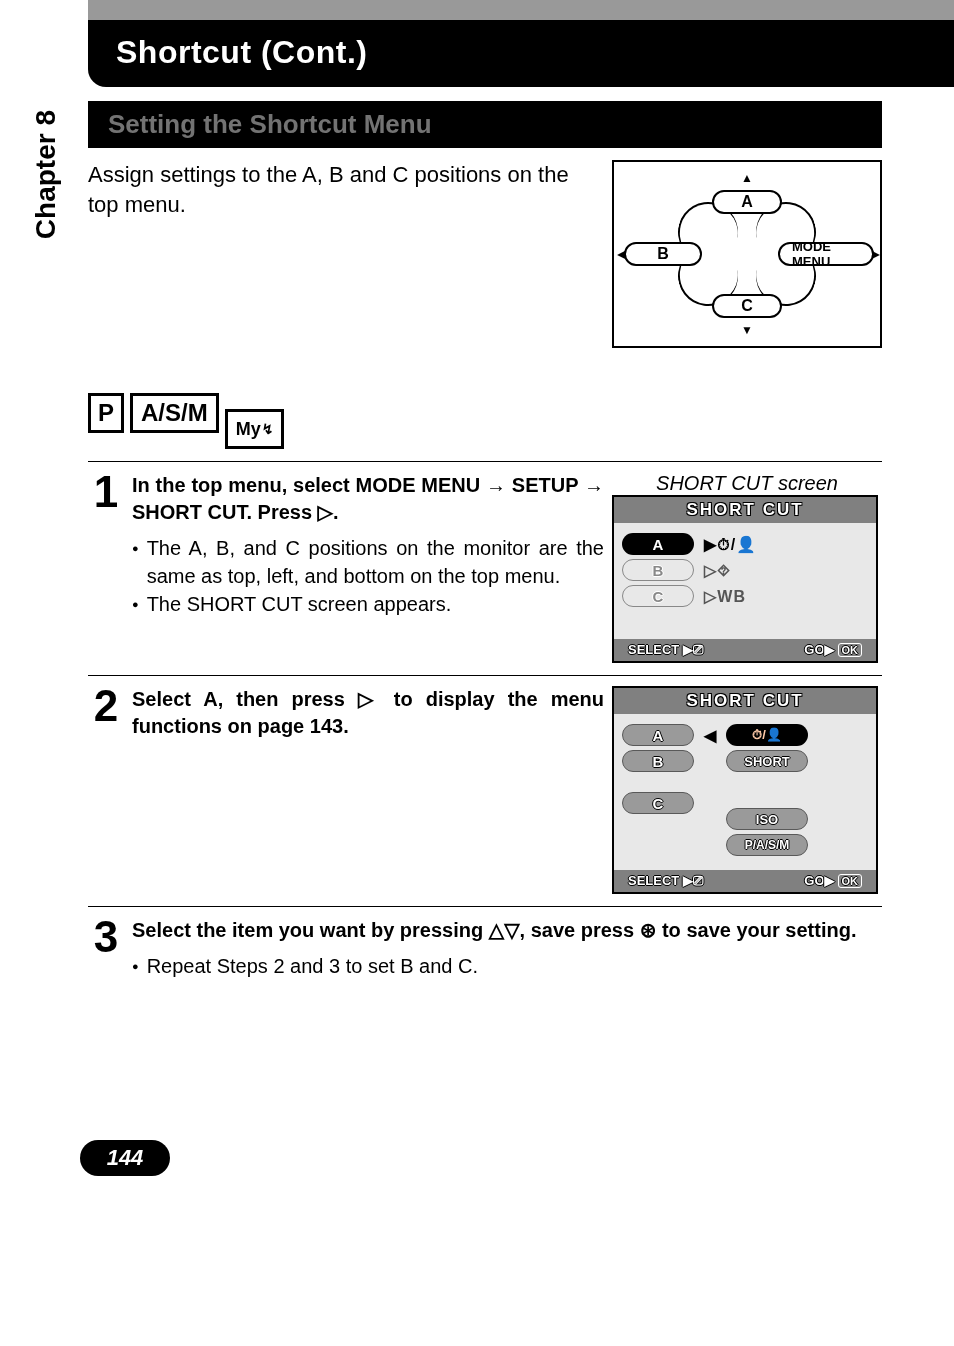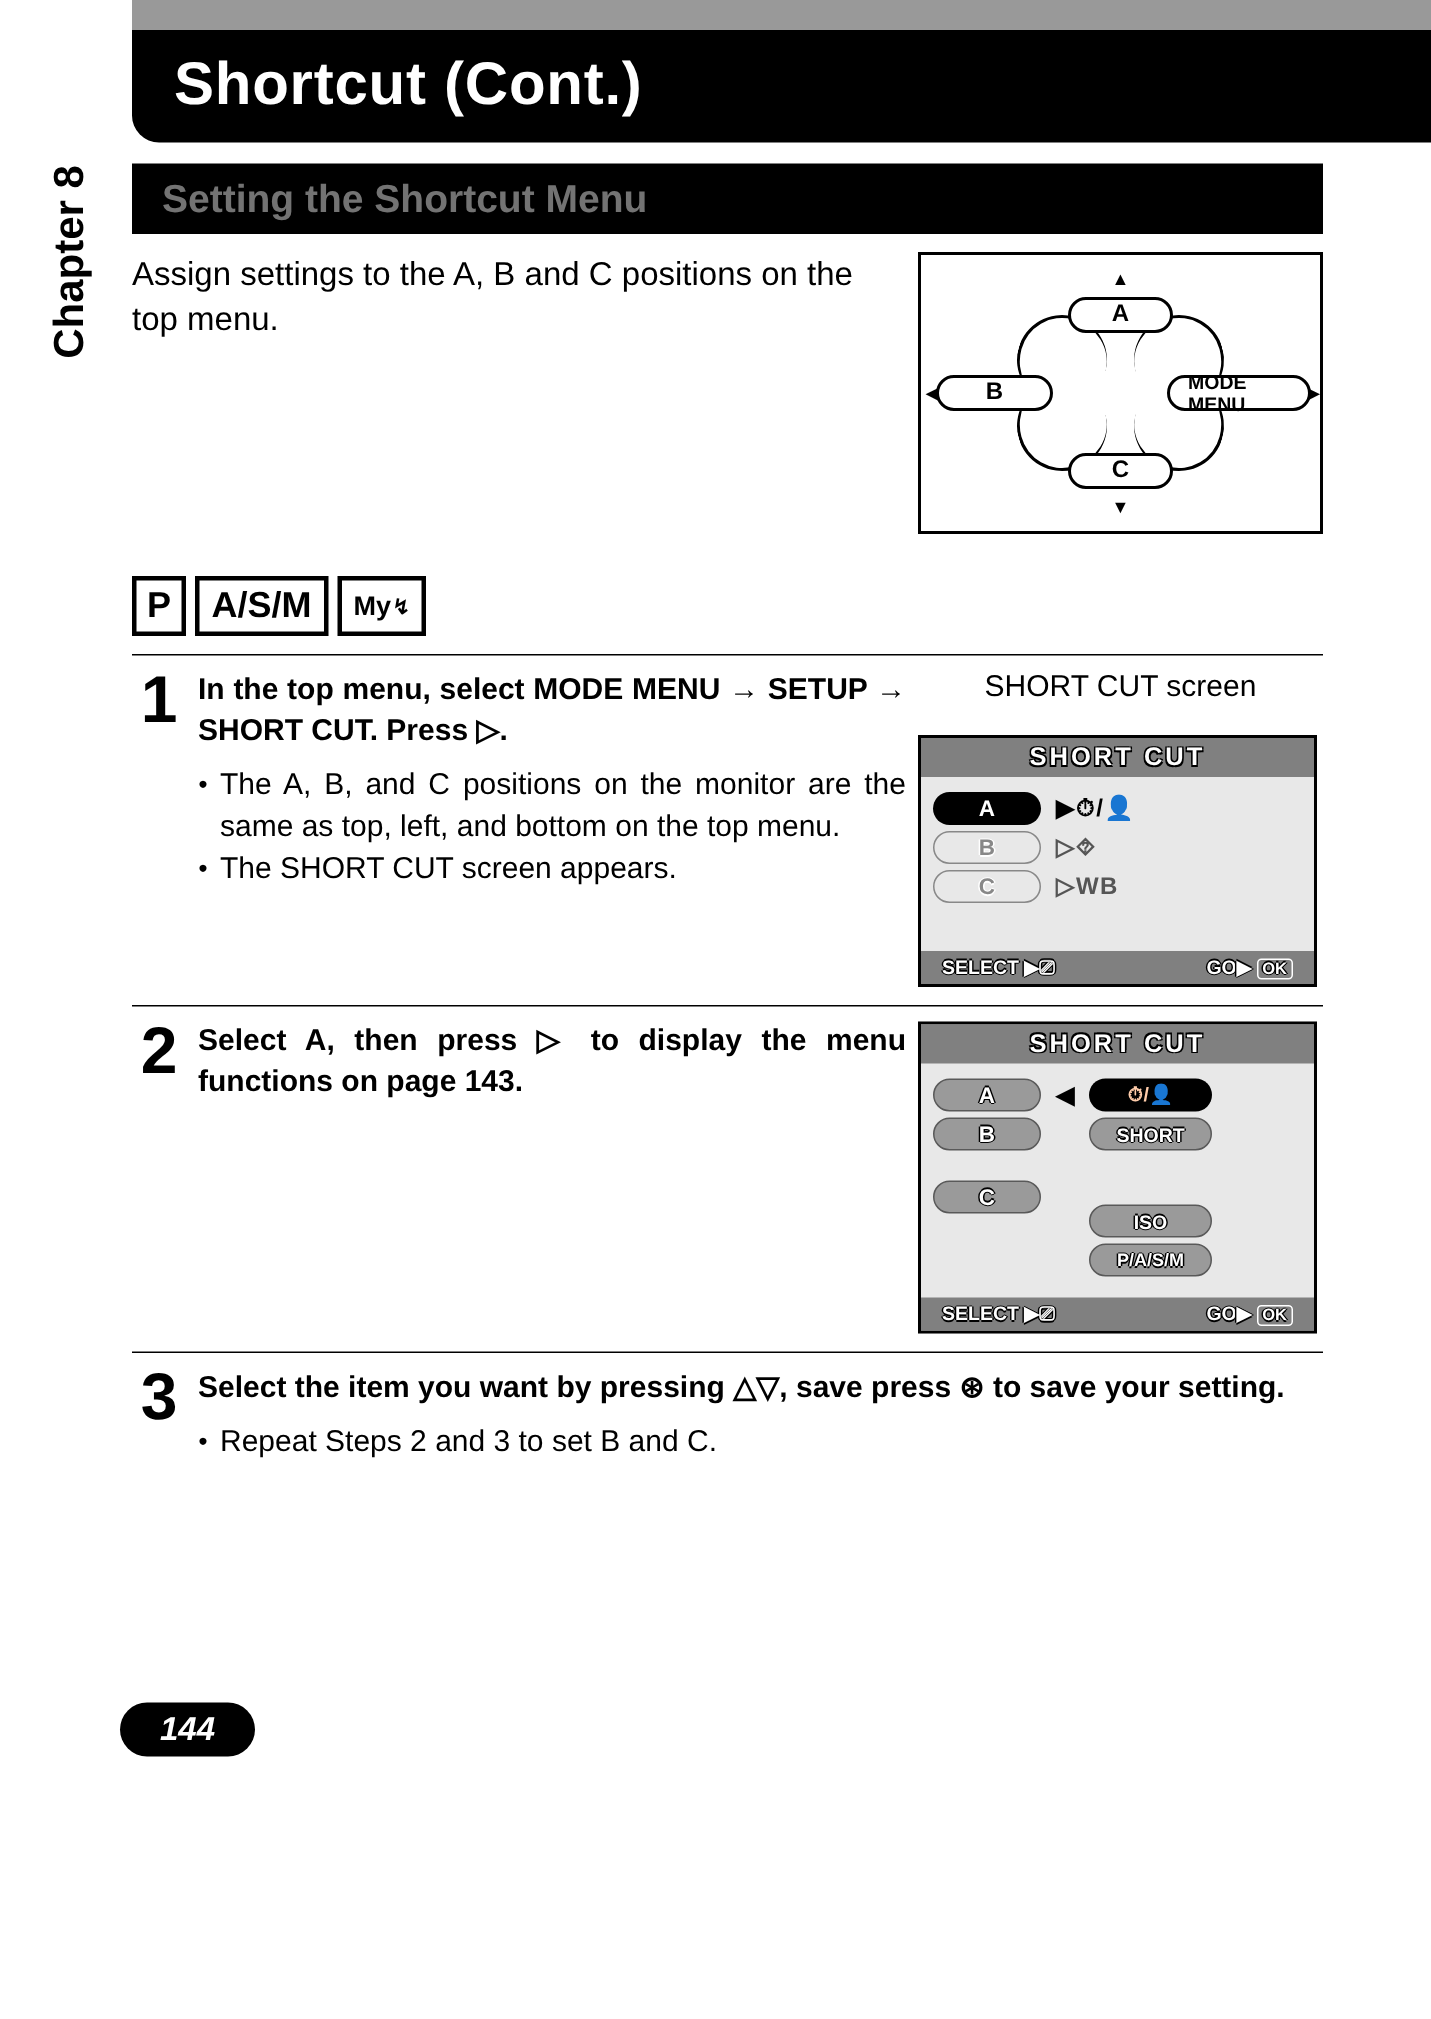--- a/index.html
+++ b/index.html
@@ -15,21 +15,21 @@
     padding: 0 0 40px 0;
     position: relative;
   }
   .top-banner {
     background: #000;
     color: #fff;
     border-radius: 0 0 0 18px;
     margin-left: 88px;
     padding: 14px 24px 16px 28px;
     border-top: 20px solid #999;
-    font-size: 40px;
+    font-size: 32px;
     font-weight: 900;
     font-family: Arial Black, Arial, sans-serif;
     letter-spacing: 0.5px;
   }
   .chapter-tab {
     position: absolute;
     left: 30px;
     top: 110px;
     writing-mode: vertical-rl;
     transform: rotate(180deg);
@@ -92,41 +92,41 @@
   .dpad-curve { position:absolute; border:2px solid #000; border-radius:50%; }
   .curve-tl { width:60px; height:60px; top:40px; left:64px; border-right:none; border-bottom:none; transform:rotate(15deg); }
   .curve-tr { width:60px; height:60px; top:40px; right:64px; border-left:none; border-bottom:none; transform:rotate(-15deg); }
   .curve-bl { width:60px; height:60px; bottom:40px; left:64px; border-right:none; border-top:none; transform:rotate(-15deg); }
   .curve-br { width:60px; height:60px; bottom:40px; right:64px; border-left:none; border-top:none; transform:rotate(15deg); }
 
   
   .mode-row { margin-top: 28px; display:flex; gap:6px; align-items:center; }
   .badge { border:3px solid #000; display:inline-flex; align-items:center; justify-content:center; font-weight:900; font-size:24px; height:40px; padding:0 8px; background:#fff; }
   .badge-p { width:36px; }
-  .badge-my { font-size:18px; position:relative; }
+  .badge-my { font-size:18px; position:relative;margin-top:33px; }
 
   hr.step-div {
     border:none; border-top:1px solid #000; margin:12px 0 10px 0;
   }
 
   .step-row { display:flex; gap:8px; align-items:flex-start; margin-top:8px; }
   .step-num {
     font-size: 44px; font-weight: 900; font-family: Arial Black, Arial, sans-serif;
     line-height: 0.9; width:36px; flex-shrink:0; text-align:center;
   }
   .step-body { flex:1; font-size:20px; }
   .step-main { font-weight:700; text-align:justify; line-height:1.35; }
   .bullet-list { margin:8px 0 0 0; padding:0; list-style:none; }
   .bullet-list li { display:flex; gap:8px; font-size:20px; line-height:1.4; text-align:justify; }
   .bullet-list li::before { content:"●"; font-size:11px; margin-top:7px; flex-shrink:0; }
   .tri { font-family: Arial, sans-serif; }
 
   
   .screenblock { width:270px; flex-shrink:0; }
-  .screen-caption { text-align:center; font-size:20px; margin-bottom:20px; }
+  .screen-caption { text-align:center; font-size:20px; margin-bottom:0;font-style:italic; }
   .lcd {
     border:2px solid #000; width:266px; background:#e8e8e8;
   }
   .lcd-title {
     background:#808080; color:#fff; font-weight:700; text-align:center;
     font-size:17px; padding:3px 0; letter-spacing:2px;
     text-shadow: -1px -1px 0 #000, 1px -1px 0 #000, -1px 1px 0 #000, 1px 1px 0 #000;
   }
   .lcd-body { padding:6px 8px 10px 8px; }
   .lcd-row { display:flex; align-items:center; gap:10px; margin:4px 0; }

